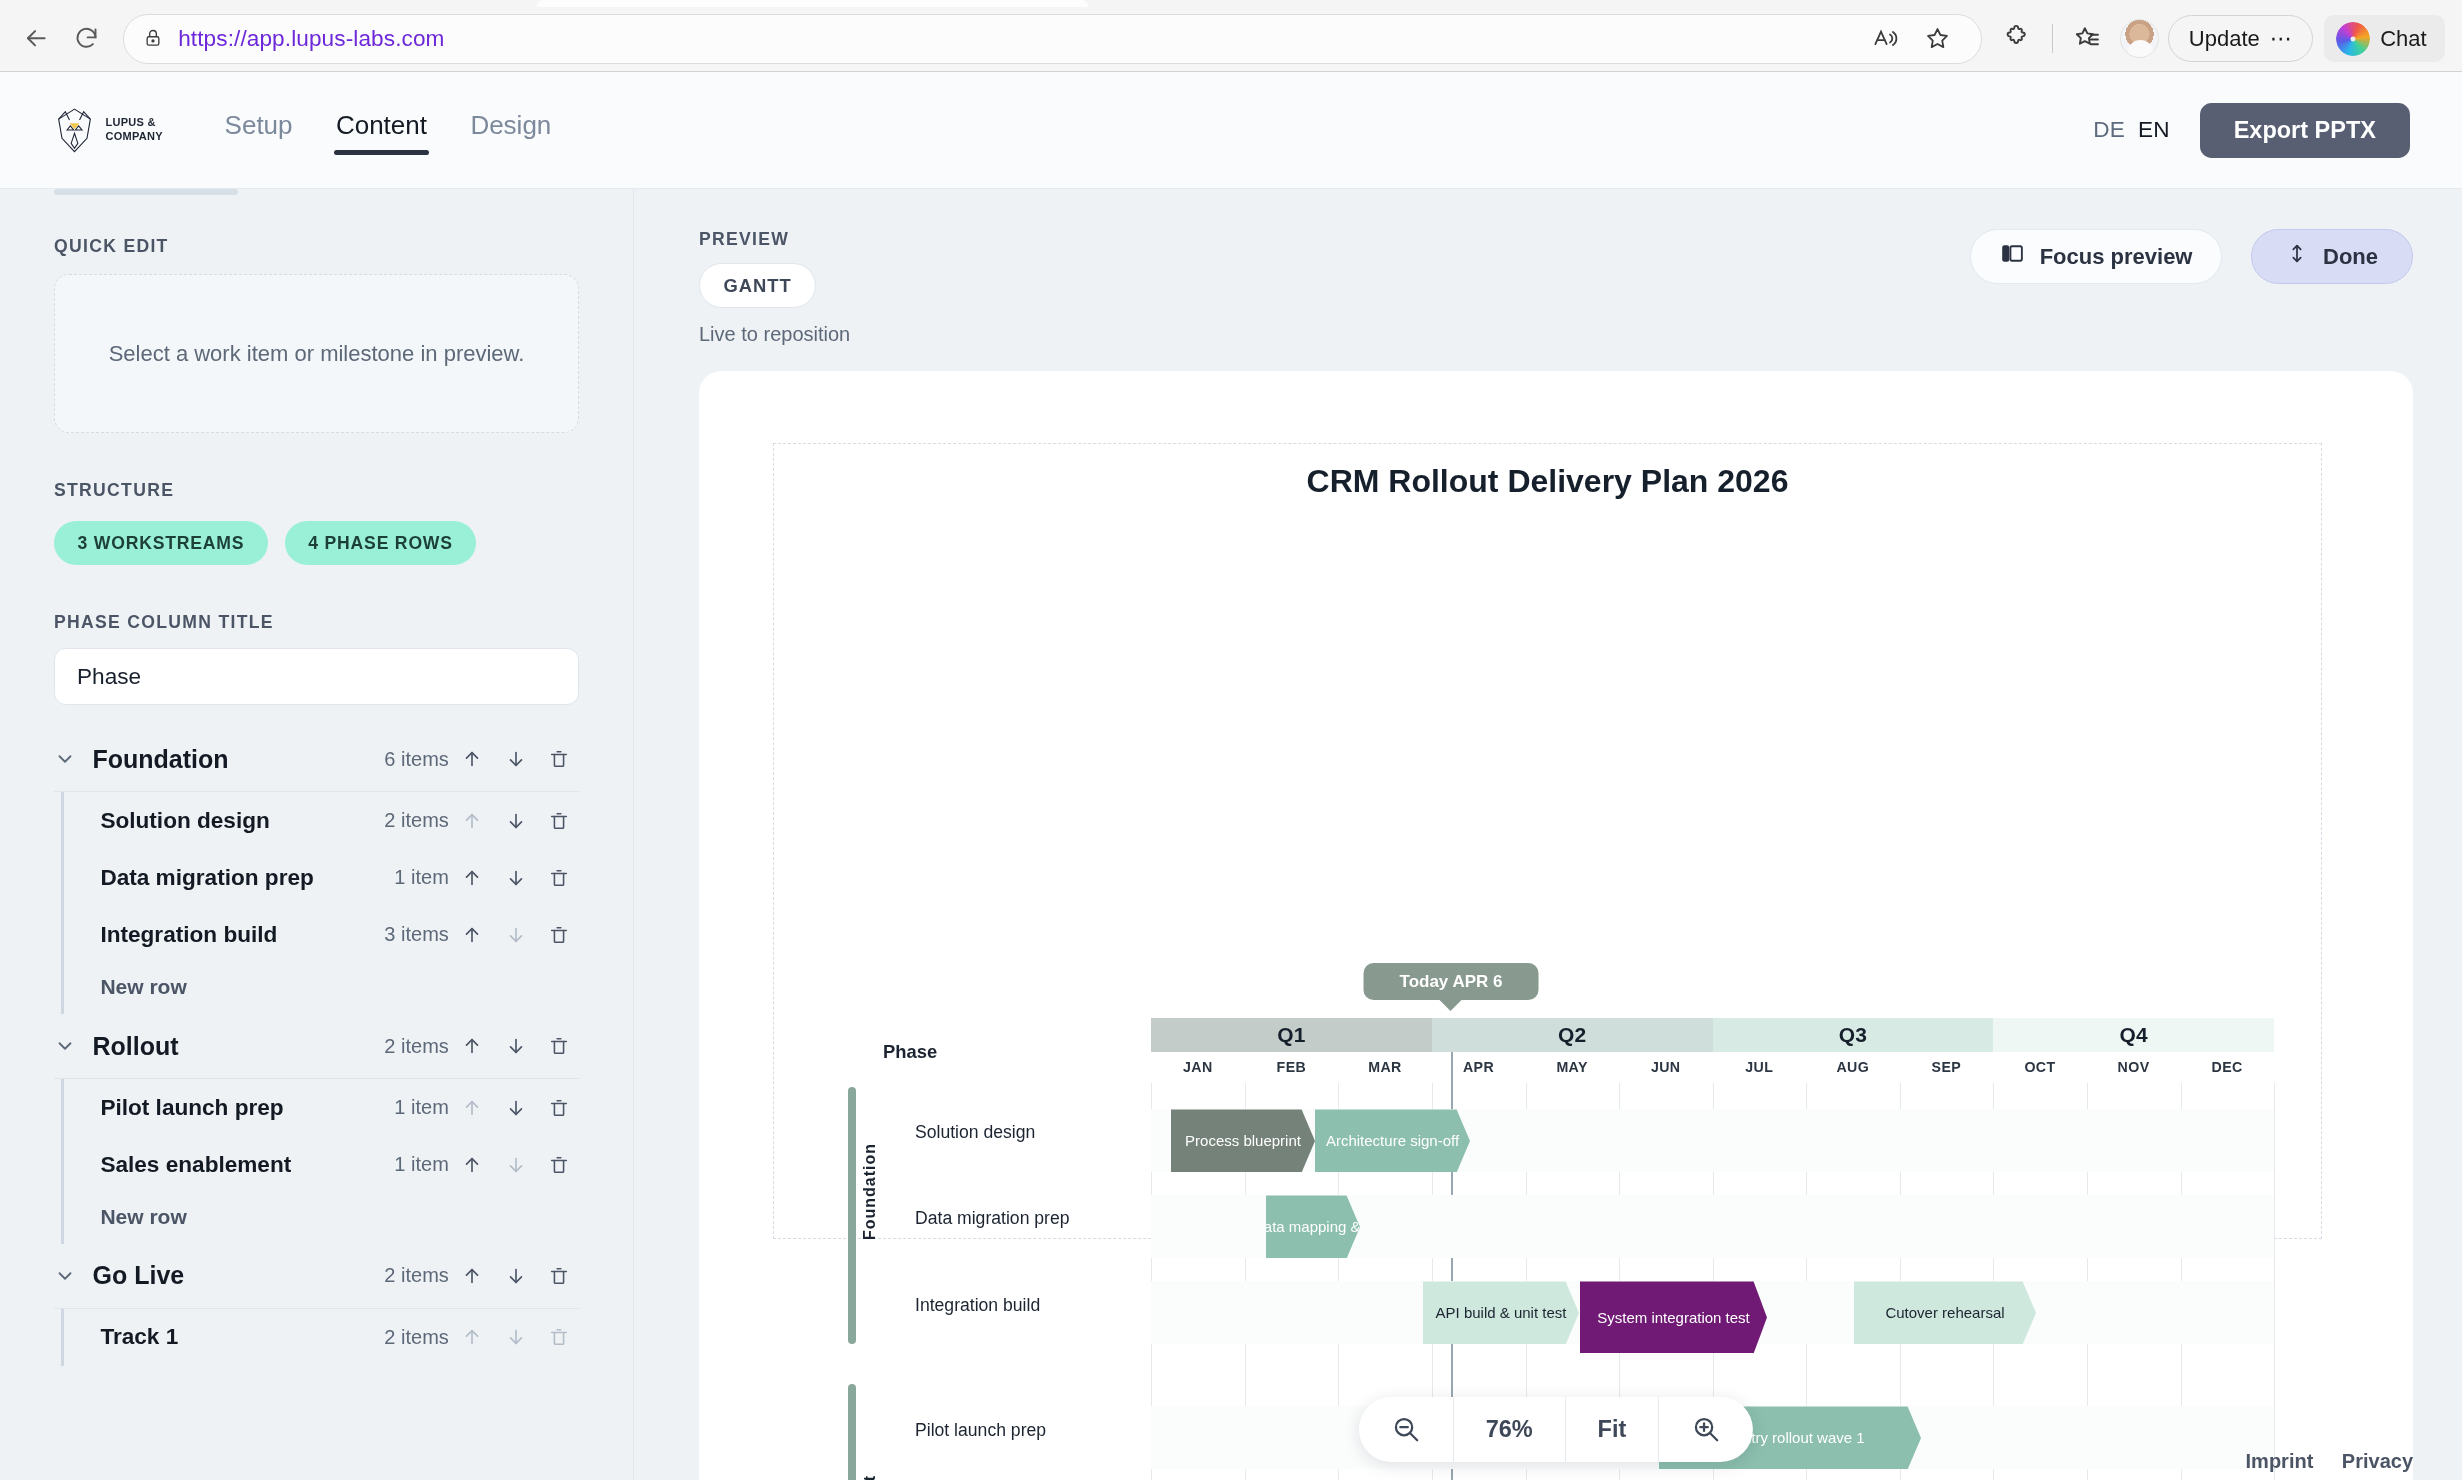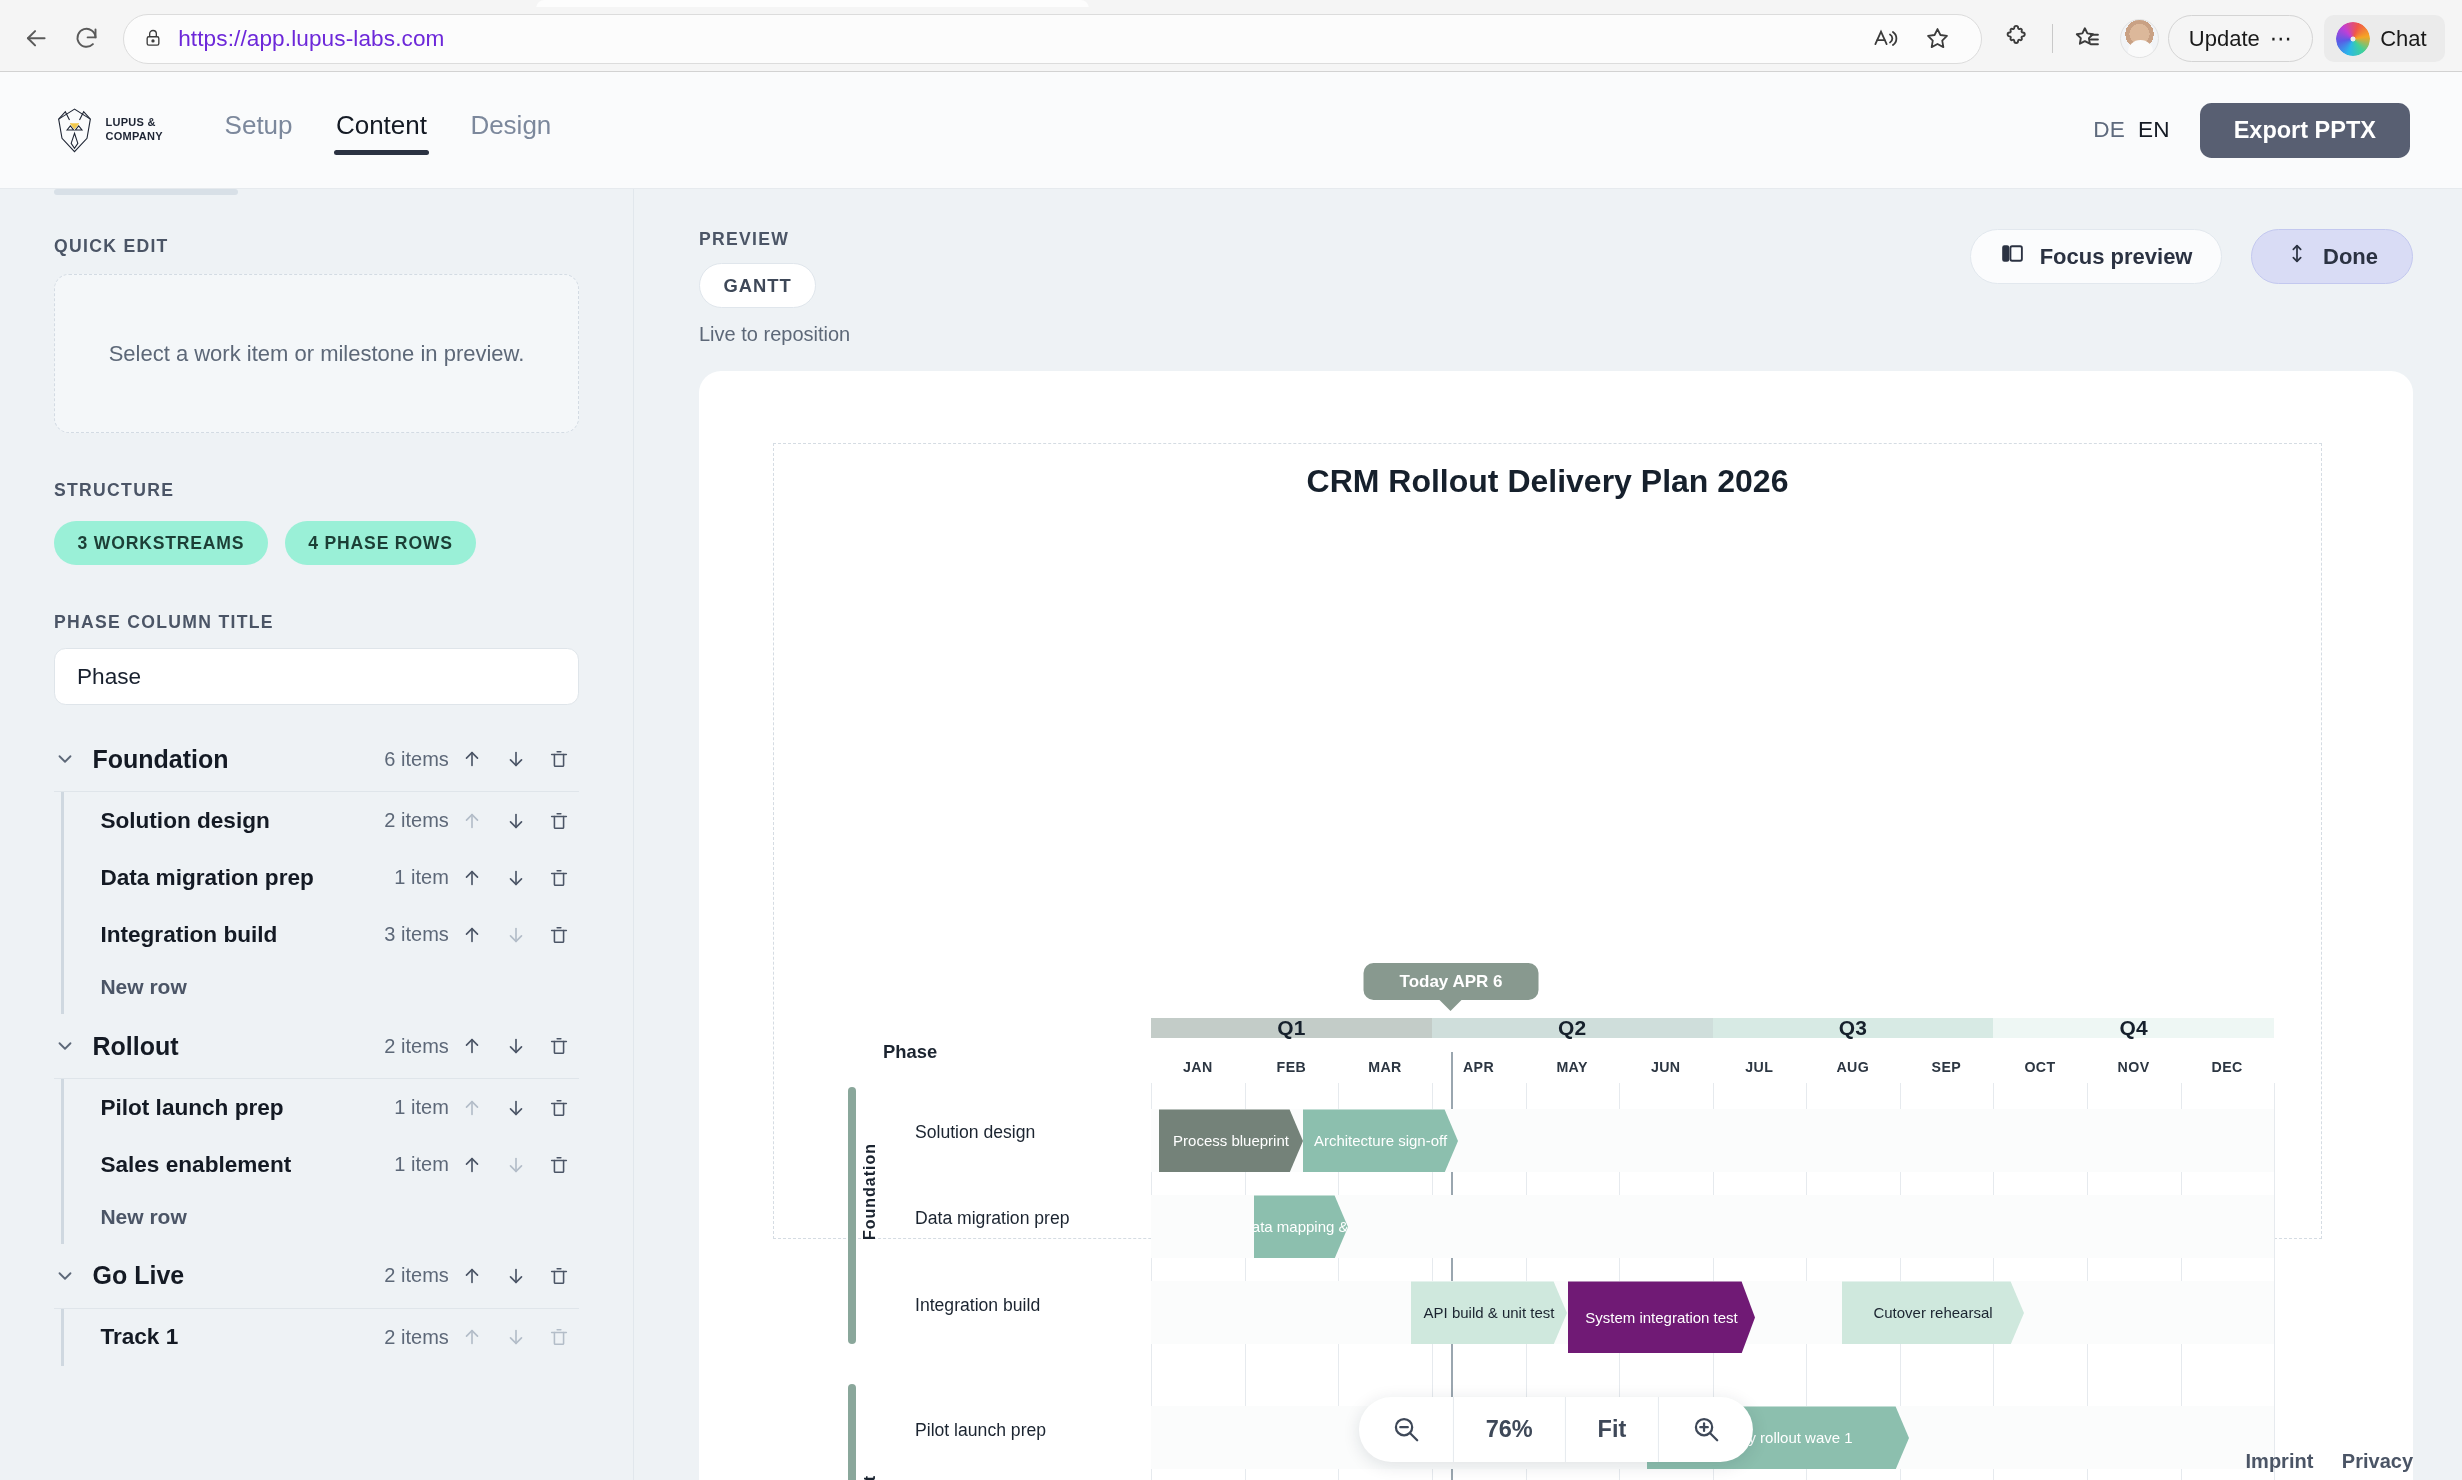--- a/index.html
+++ b/index.html
@@ -168,21 +168,21 @@
   }
   .slide-title {
     position:absolute; left:0; right:0; top: 18.4px; text-align:center;
     font-size:32px; font-weight:700; color:#16202c;
   }
 
   
   .g-phase-label {
     position:absolute; left:109px; top:597px; font-size:18.4px; font-weight:700; color:#1b2430;
   }
-  .q-row { position:absolute; left:377px; top:574px; width:1123px; height:20px; display:flex; }
+  .q-row { position:absolute; left:377px; top:574px; width:1123px; height:34px; display:flex; }
   .q-cell {
     flex:1; display:flex; align-items:center; justify-content:center;
     font-size:21px; font-weight:700; color:#16202c;
   }
   .m-row { position:absolute; left:377px; top:608px; width:1123px; height:30px; display:flex; }
   .m-cell {
     flex:1; display:flex; align-items:center; justify-content:center;
     font-size:14.2px; font-weight:700; color:#2c3642; letter-spacing:0.4px;
   }
   .gridline {
@@ -211,20 +211,21 @@
   .row-label {
     position:absolute; font-size:17.6px; color:#1b2430; white-space:nowrap;
   }
   .row-band { position:absolute; background:#fbfcfc; }
   .bar {
     position:absolute; display:flex; align-items:center; justify-content:center;
     font-size:15px; white-space:nowrap; padding: 0 8.4px;
   }
   .bar.chev {
     clip-path: polygon(0 0, calc(100% - 13.4px) 0, 100% 50%, calc(100% - 13.4px) 100%, 0 100%);
+    margin-left: 12px;
   }
 
   
   .zoombar {
     position:absolute; left:50%; transform:translateX(-50%); bottom: 18.4px;
     height: 65px; background:#fff; border-radius:33px; display:flex; align-items:center;
     box-shadow: 0 3.4px 17px rgba(20,30,50,.12);
   }
   .zb-item { padding: 0 32px; display:flex; align-items:center; justify-content:center; height:100%; color:#3e4858; }
   .zb-item.txt { font-size:23.5px; font-weight:700; }

